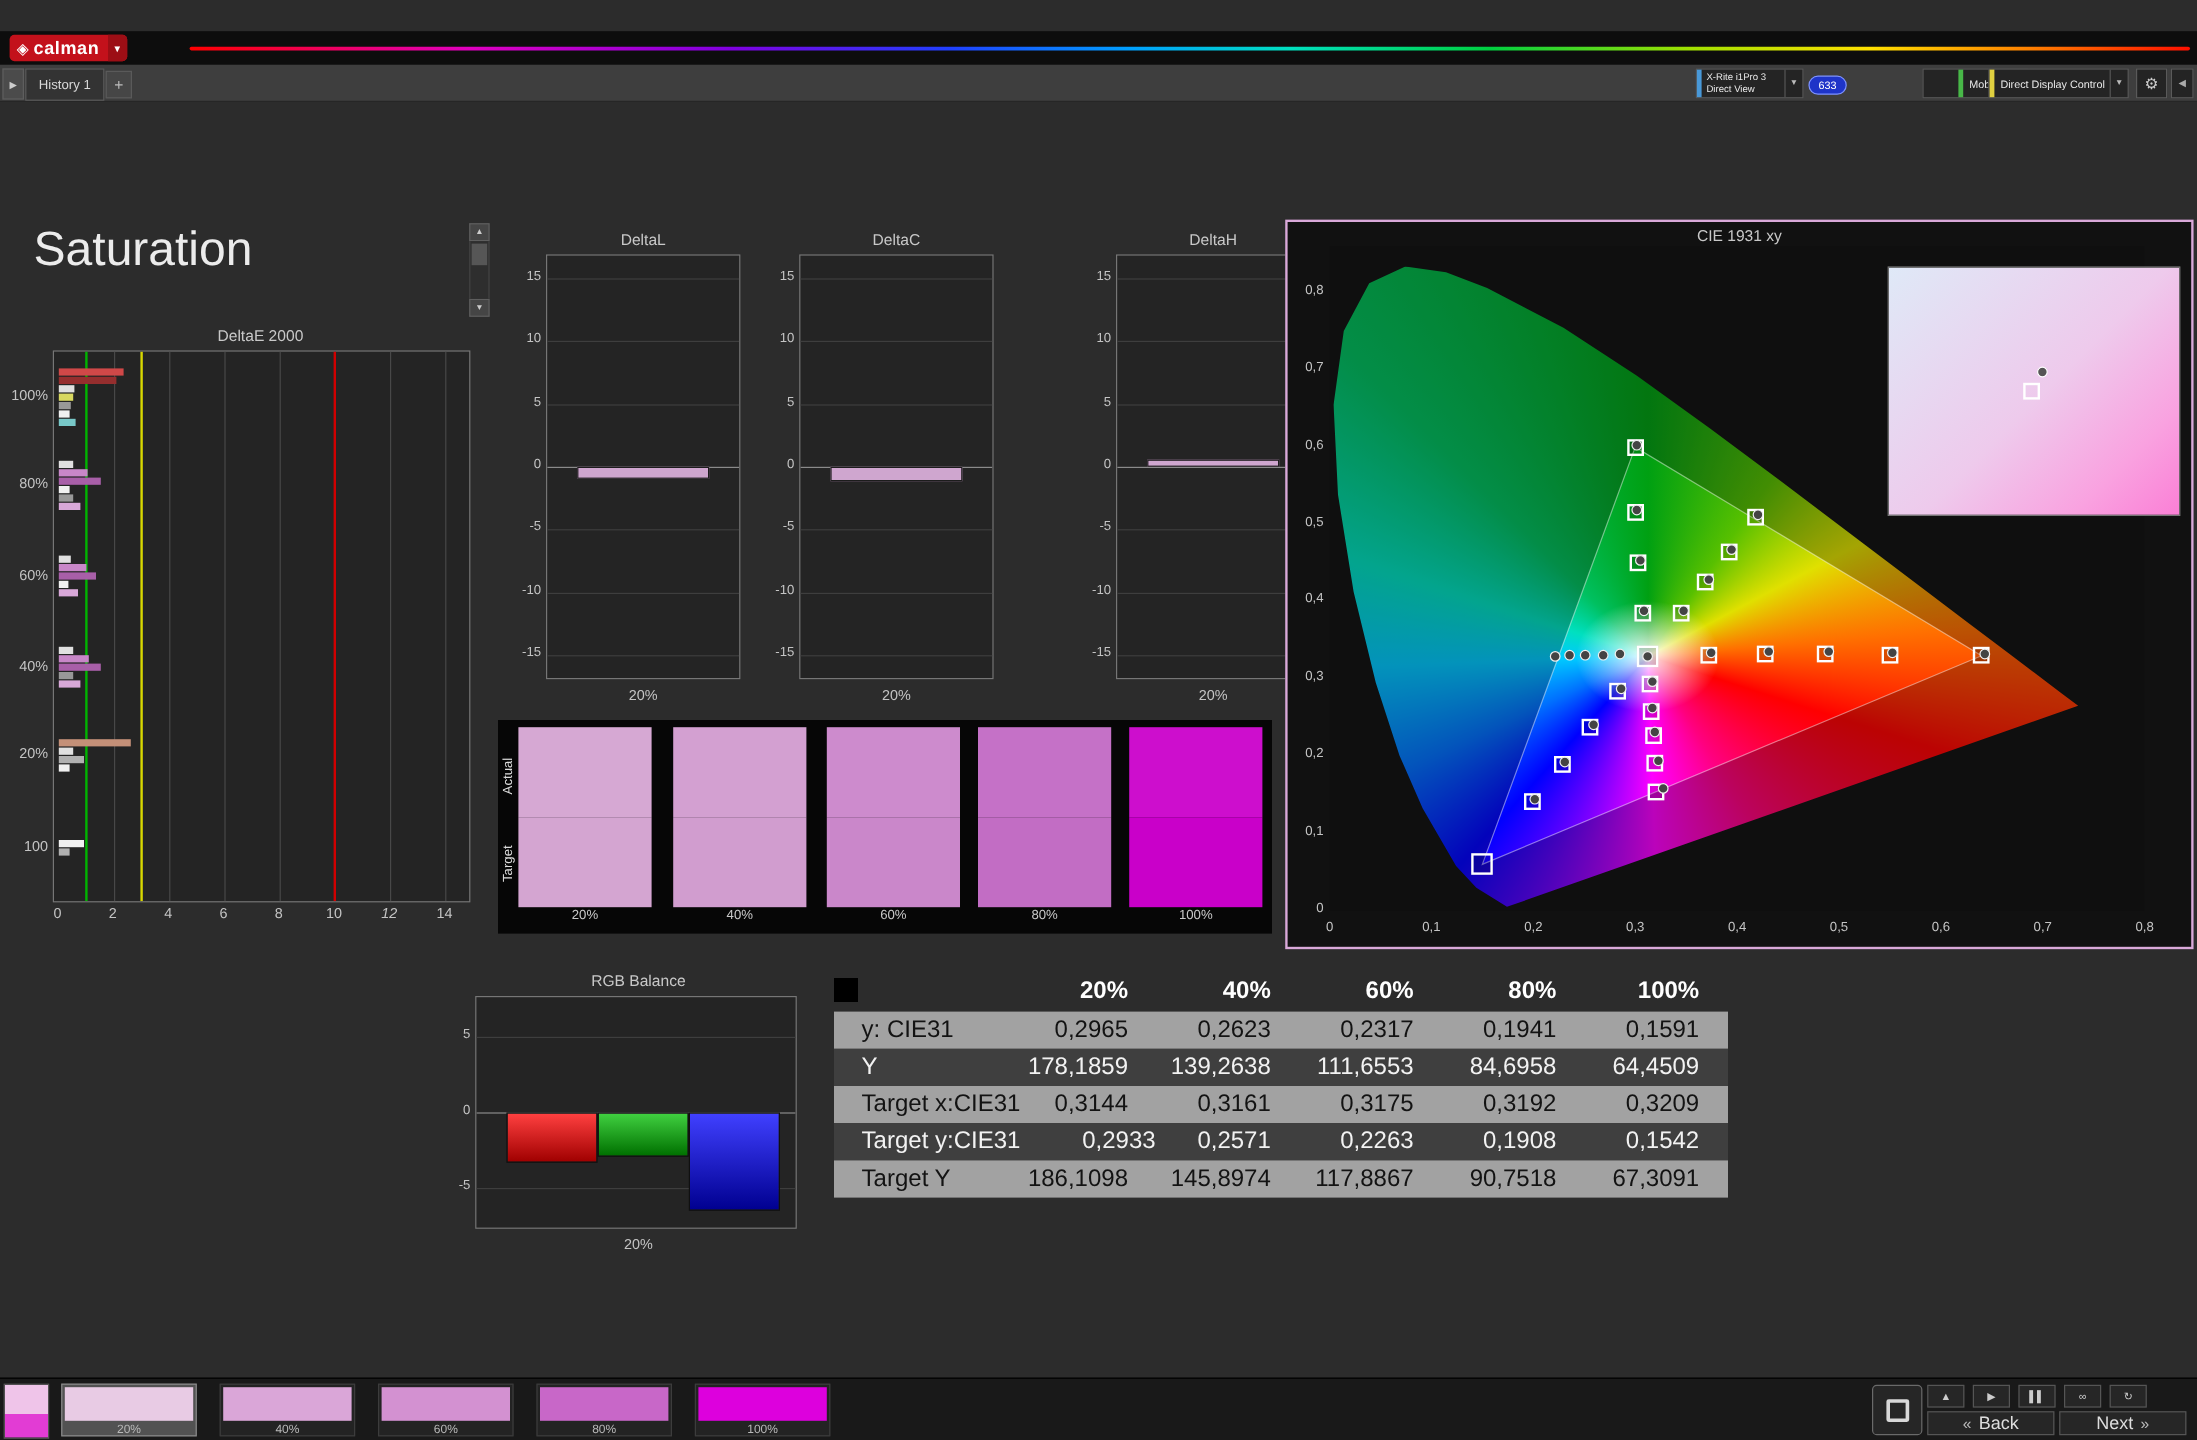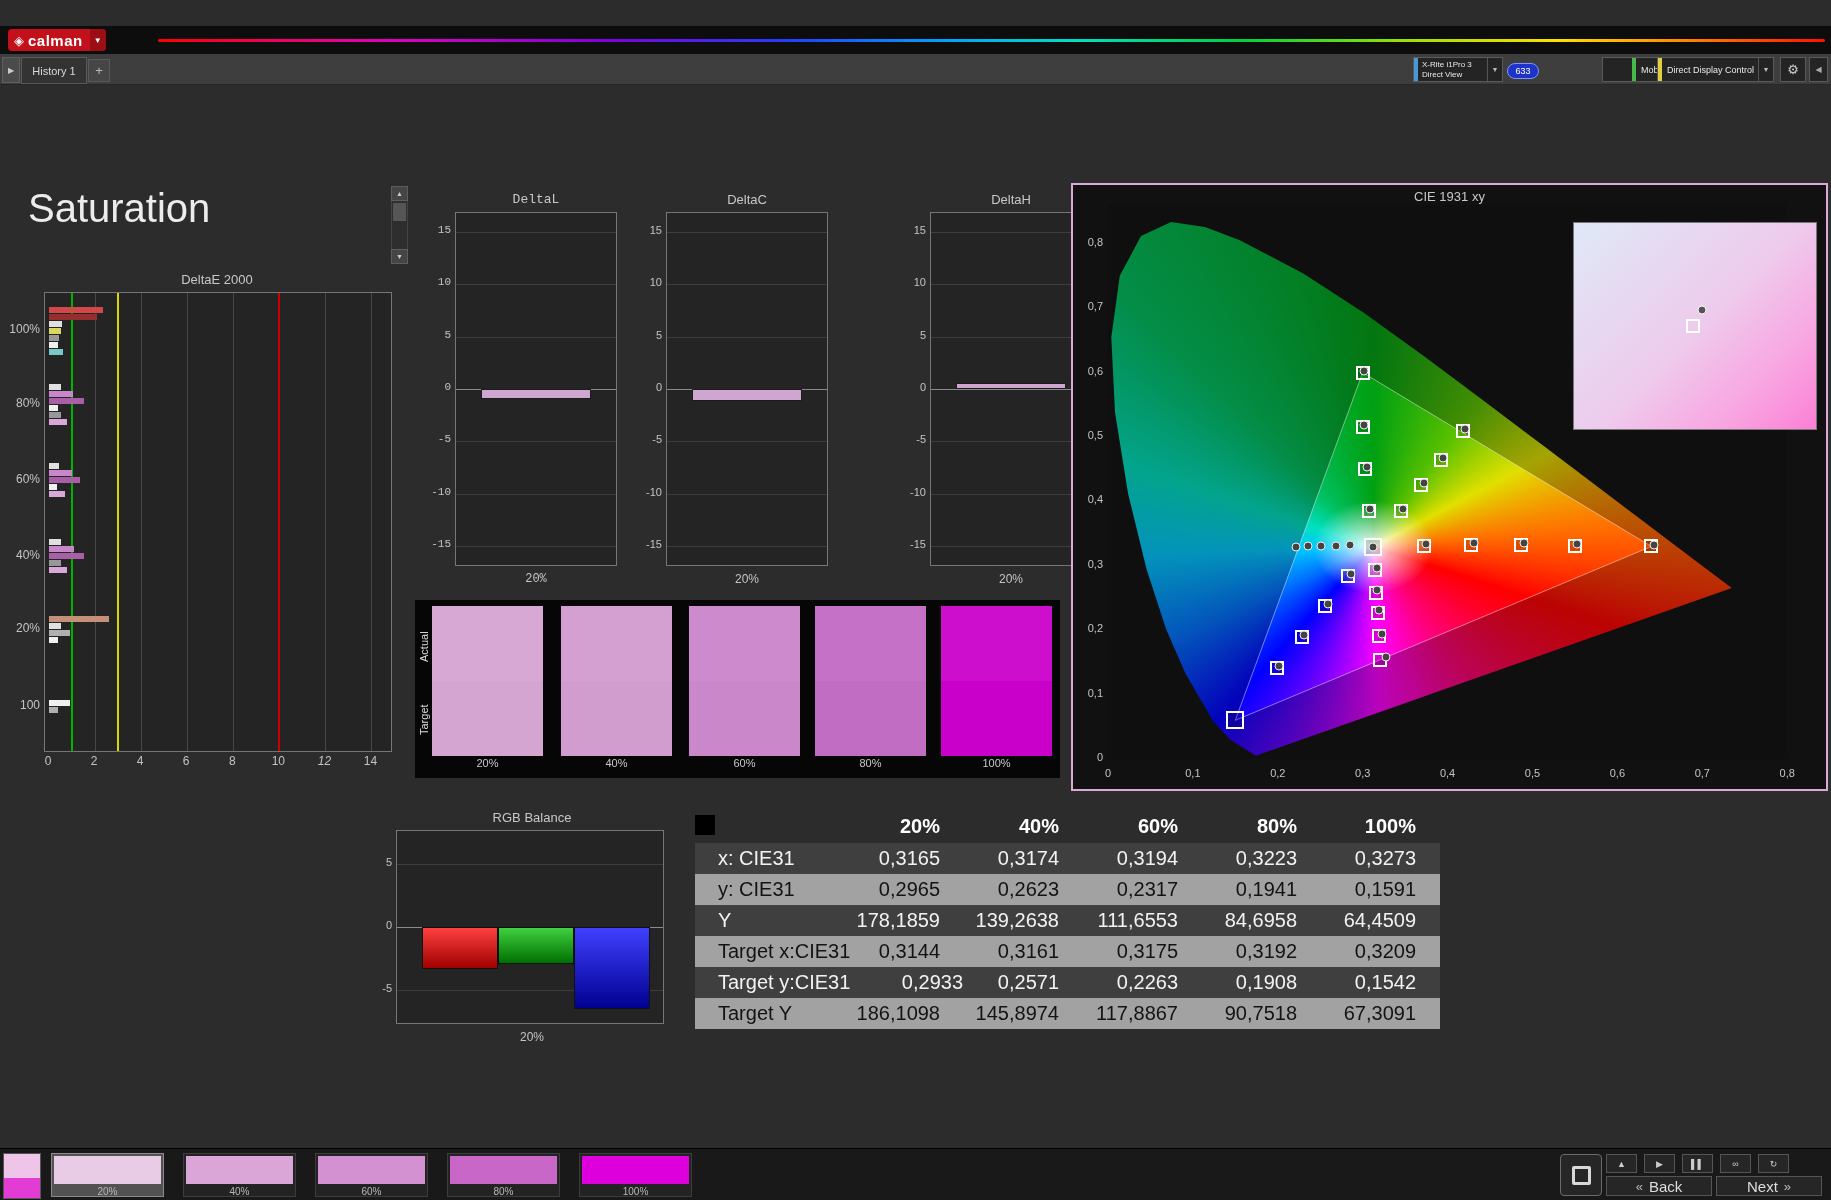--- a/index.html
+++ b/index.html
@@ -65,21 +65,21 @@
 
   
   #deltae{position:absolute;left:0;top:272px;width:396px;height:505px;}
   #deltae .chart-title{left:44px;right:6px;}
   #deltae .plot{left:44px;top:20px;width:346px;height:458px;}
   .de-bar{position:absolute;height:6px;}
   .de-ylab{position:absolute;left:0;width:40px;text-align:right;font-size:12px;color:#c4c4c4;}
 
   
   .small-chart{position:absolute;width:197px;height:400px;}
-  #deltal{left:425px;top:192px;font-family:Liberation Mono, monospace;}
+  #deltal{left:425px;top:192px;}
   #deltac{left:636px;top:192px;}
   #deltah{left:900px;top:192px;}
   .small-chart .chart-title{left:30px;right:5px;}
   .small-chart .plot{left:30px;top:20px;width:160px;height:352px;}
   .ylabels{position:absolute;left:0;top:0;width:26px;height:100%;}
   .hbar{position:absolute;left:25px;width:110px;border:1px solid #1c1c1c;box-sizing:border-box;}
   .xlabel{position:absolute;text-align:center;font-size:12px;color:#c4c4c4;}
   .small-chart .xlabel{left:30px;right:5px;top:380px;}
 
   
@@ -470,28 +470,20 @@
 
   <div class="cal-table" id="cal-table">
       <div class="tbl-head">
         <div class="tbl-corner"></div>
         <div class="tbl-col" style="right: 500px;">20%</div>
         <div class="tbl-col" style="right: 381px;">40%</div>
         <div class="tbl-col" style="right: 262px;">60%</div>
         <div class="tbl-col" style="right: 143px;">80%</div>
         <div class="tbl-col" style="right: 24px;">100%</div>
       </div>
-      <div class="tbl-row dark">
-        <div class="tbl-label">x: CIE31</div>
-        <div class="tbl-val" style="right: 500px;">0,3165</div>
-        <div class="tbl-val" style="right: 381px;">0,3174</div>
-        <div class="tbl-val" style="right: 262px;">0,3194</div>
-        <div class="tbl-val" style="right: 143px;">0,3223</div>
-        <div class="tbl-val" style="right: 24px;">0,3273</div>
-      </div>
       <div class="tbl-row light">
         <div class="tbl-label">y: CIE31</div>
         <div class="tbl-val" style="right: 500px;">0,2965</div>
         <div class="tbl-val" style="right: 381px;">0,2623</div>
         <div class="tbl-val" style="right: 262px;">0,2317</div>
         <div class="tbl-val" style="right: 143px;">0,1941</div>
         <div class="tbl-val" style="right: 24px;">0,1591</div>
       </div>
       <div class="tbl-row dark">
         <div class="tbl-label">Y</div>

